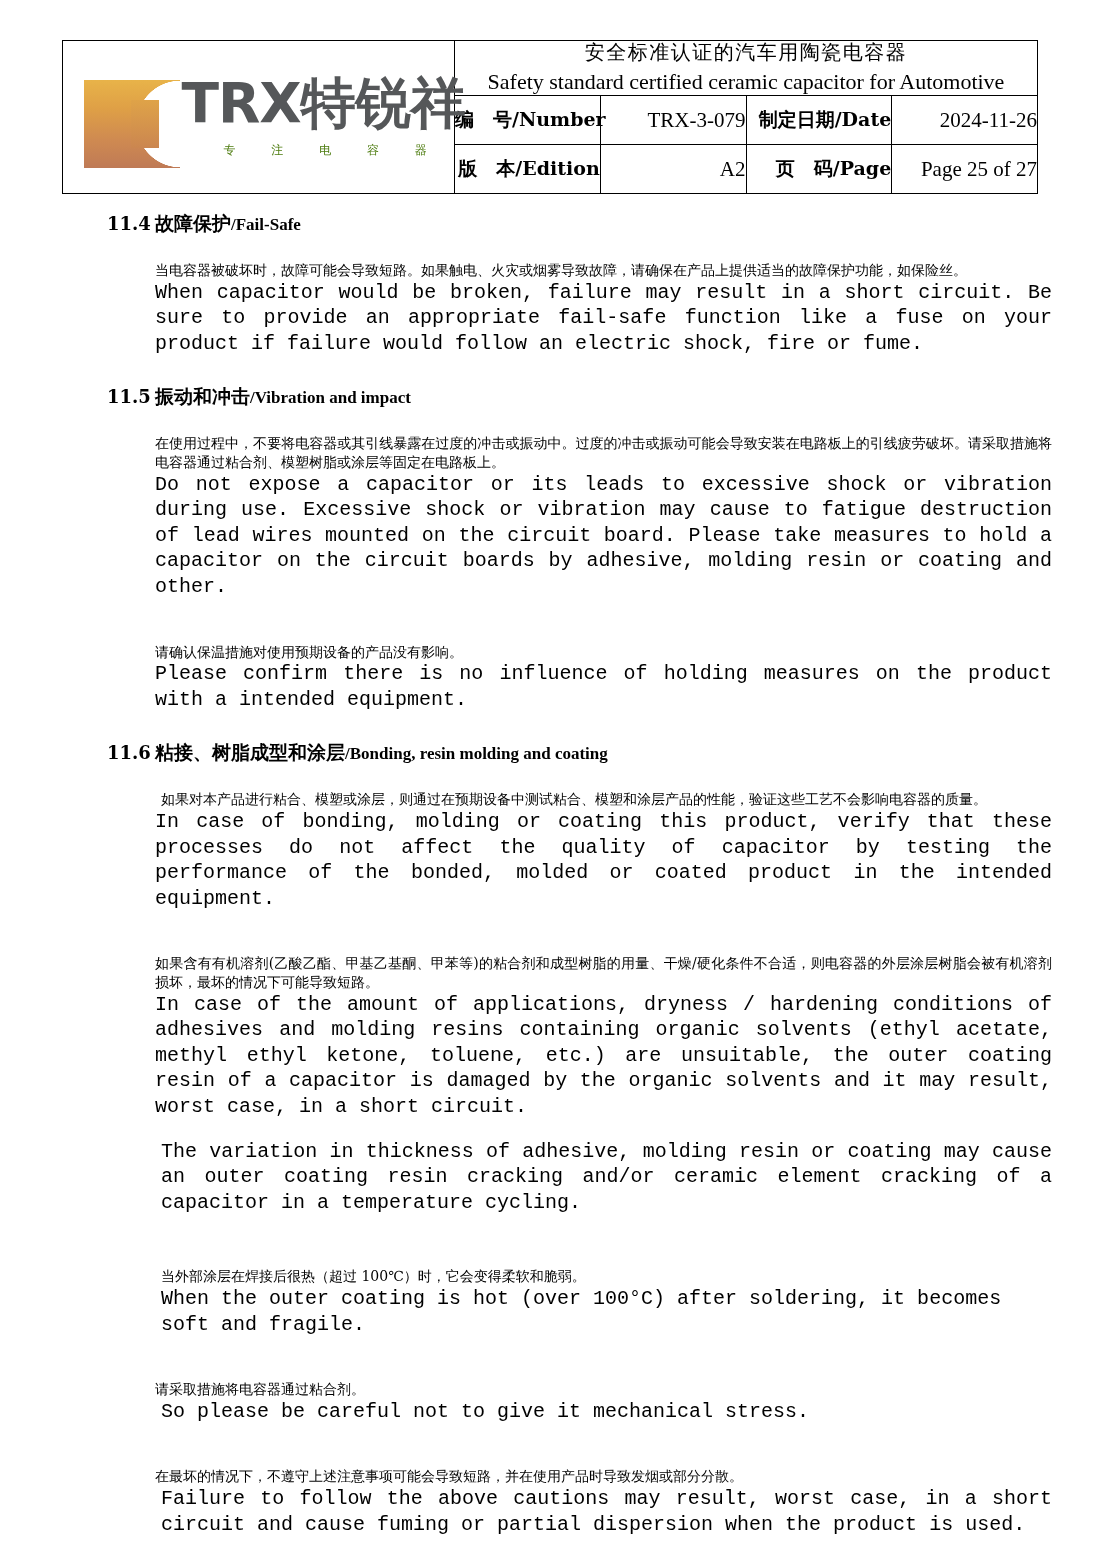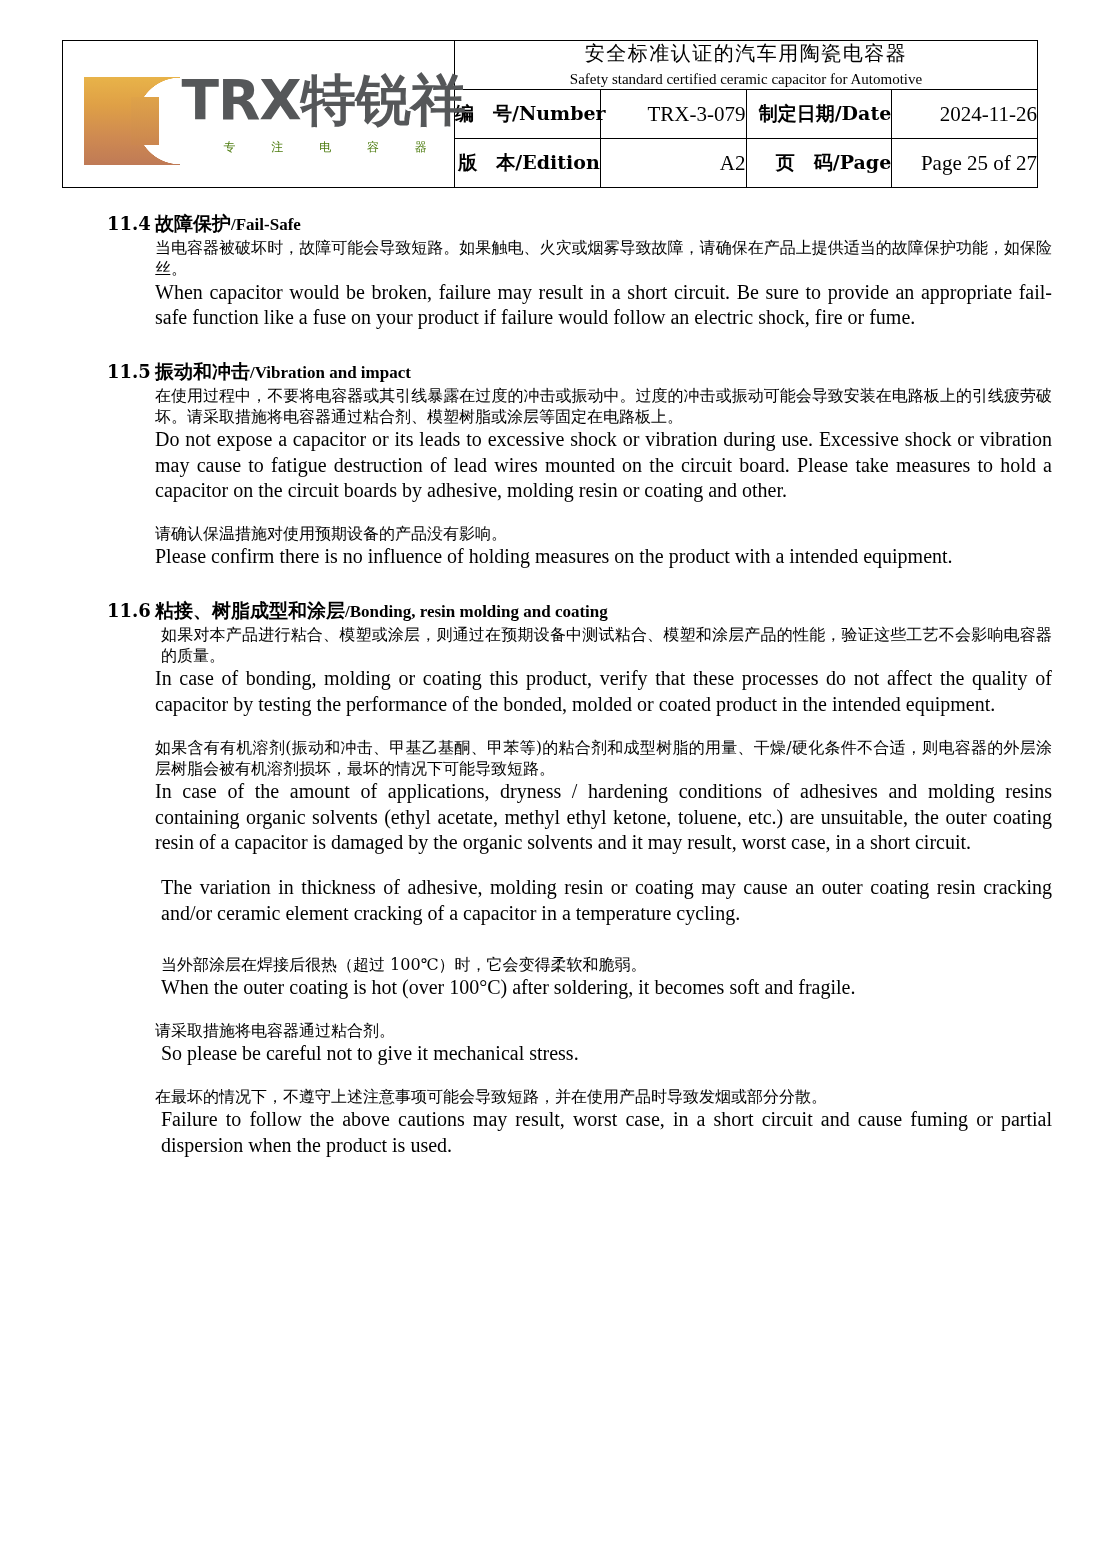--- a/index.html
+++ b/index.html
@@ -52,21 +52,21 @@
     padding: 2px 6px 3px 6px;
     line-height: 1.12;
   }
   .title-cn {
     font-family: "DejaVu Serif", "Liberation Serif", serif;
     font-size: 20px;
     letter-spacing: 1.5px;
     white-space: nowrap;
   }
   .title-en {
-    font-size: 15px;
+    font-size: 22px;
     white-space: nowrap;
     margin-top: 7px;
   }
   .lbl-cell {
     width: 151px;
     height: 48px;
     text-align: right;
     font-size: 19px;
     font-weight: bold;
     white-space: nowrap;
@@ -167,27 +167,28 @@
   }
 
   .para {
     margin-left: 140px;
     margin-right: 62px;
     font-size: 19px;
     line-height: 1.30;
   }
   .para.cn {
     font-family: "DejaVu Serif", "Liberation Serif", serif;
-    font-size: 16px;
+    font-size: 14px;
     line-height: 1.33;
     text-align: justify;
     text-justify: inter-character;
+    margin-top: 24px;
   }
   .para.en {
-    font-family: Liberation Serif, serif;
+    font-family: Liberation Mono, monospace;
     font-size: 20px;
     line-height: 1.28;
     text-align: justify;
   }
   .para.en.nojust { text-align: left; }
   .para.indent1 { margin-left: 146px; }
   .gap-md { height: 19px; }
   .gap-lg { height: 28px; }
 </style>
 </head>
@@ -254,21 +255,21 @@
     <div class="gap-lg"></div>
 
     <div class="section">
       <div class="sec-head">
         <span class="sec-num">11.6</span>
         <span class="sec-title"><span>粘接、树脂成型和涂层</span><span class="en">/Bonding, resin molding and coating</span></span>
       </div>
       <div class="para cn indent1">如果对本产品进行粘合、模塑或涂层，则通过在预期设备中测试粘合、模塑和涂层产品的性能，验证这些工艺不会影响电容器的质量。</div>
       <div class="para en">In case of bonding, molding or coating this product, verify that these processes do not affect the quality of capacitor by testing the performance of the bonded, molded or coated product in the intended equipment.</div>
       <div class="gap-md"></div>
-      <div class="para cn">如果含有有机溶剂(振动和冲击、甲基乙基酮、甲苯等)的粘合剂和成型树脂的用量、干燥/硬化条件不合适，则电容器的外层涂层树脂会被有机溶剂损坏，最坏的情况下可能导致短路。</div>
+      <div class="para cn">如果含有有机溶剂(乙酸乙酯、甲基乙基酮、甲苯等)的粘合剂和成型树脂的用量、干燥/硬化条件不合适，则电容器的外层涂层树脂会被有机溶剂损坏，最坏的情况下可能导致短路。</div>
       <div class="para en">In case of the amount of applications, dryness / hardening conditions of adhesives and molding resins containing organic solvents (ethyl acetate, methyl ethyl ketone, toluene, etc.) are unsuitable, the outer coating resin of a capacitor is damaged by the organic solvents and it may result, worst case, in a short circuit.</div>
       <div class="gap-md"></div>
       <div class="para en indent1">The variation in thickness of adhesive, molding resin or coating may cause an outer coating resin cracking and/or ceramic element cracking of a capacitor in a temperature cycling.</div>
     </div>
 
     <div class="gap-lg"></div>
 
     <div class="section">
       <div class="para cn indent1">当外部涂层在焊接后很热（超过 100℃）时，它会变得柔软和脆弱。</div>
       <div class="para en nojust indent1">When the outer coating is hot (over 100°C) after soldering, it becomes soft and fragile.</div>

